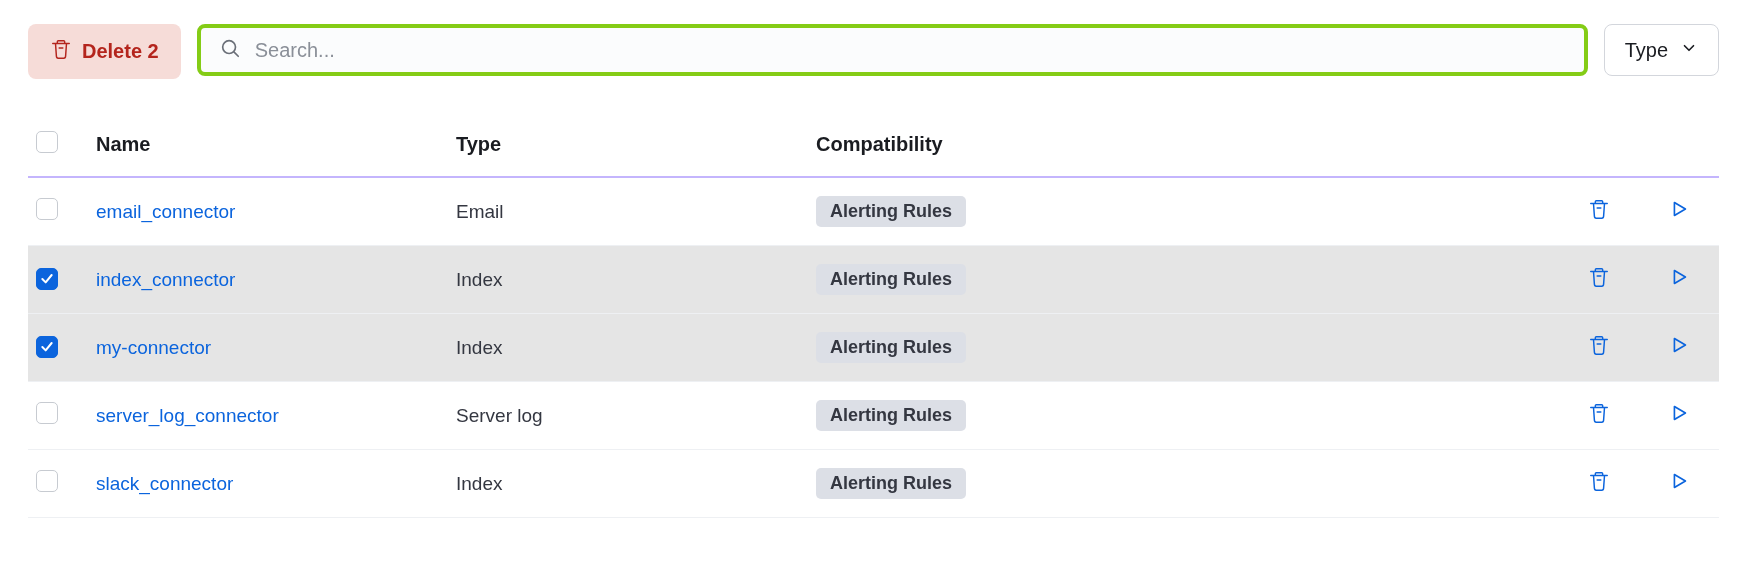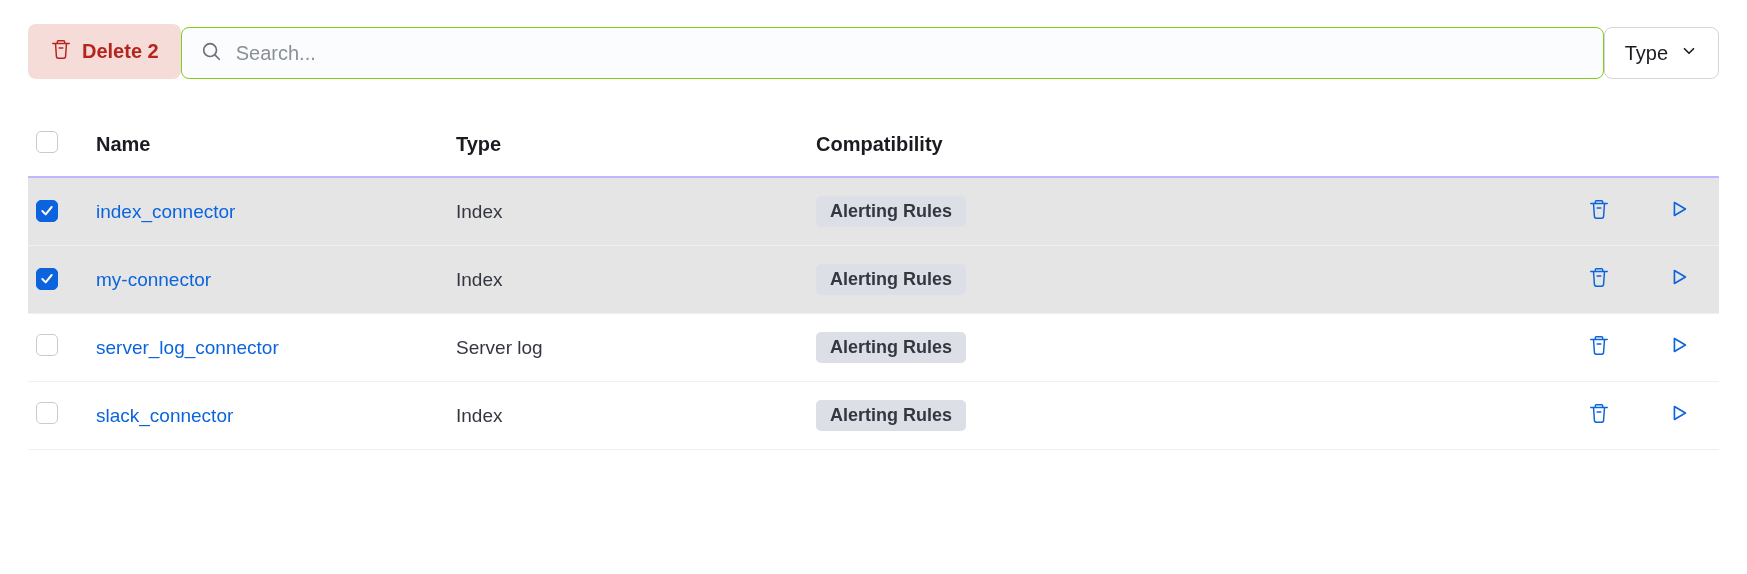--- a/index.html
+++ b/index.html
@@ -5,42 +5,43 @@
   * { box-sizing: border-box; margin: 0; padding: 0; }
   body {
     font-family: -apple-system, BlinkMacSystemFont, "Segoe UI", Helvetica, Arial, sans-serif;
     background: #fff;
     padding: 24px 28px;
     color: #1a1c21;
     font-size: 19px;
   }
   .toolbar {
     display: flex;
-    align-items: flex-end;
+    align-items: flex-start;
+    gap: 16px;
     margin-bottom: 40px;
   }
   .delete-btn {
     display: inline-flex;
     align-items: center;
     gap: 10px;
     background: #f6dcd8;
     color: #b4251d;
     border: none;
     border-radius: 8px;
     padding: 14px 22px;
     font-size: 20px;
     font-weight: 600;
     cursor: pointer;
   }
   .delete-btn svg { width: 22px; height: 22px; }
   .search-wrap {
     flex: 1;
     display: flex;
     align-items: center;
-    border: 1px solid #84cc16;
+    border: 4px solid #84cc16;
     border-radius: 8px;
     padding: 0 18px;
     height: 52px;
     background: #fbfcfd;
   }
   .search-wrap svg { width: 22px; height: 22px; color: #6a6f78; flex-shrink:0;}
   .search-input {
     border: none;
     outline: none;
     background: transparent;
@@ -182,20 +183,36 @@
         <span class="checkbox"></span>
       </th>
       <th class="col-name">Name</th>
       <th class="col-type">Type</th>
       <th class="col-compat">Compatibility</th>
       <th class="col-actions"></th>
       <th class="col-actions"></th>
     </tr>
   </thead>
   <tbody id="tbody">
+      <tr>
+        <td><span class="checkbox"></span></td>
+        <td><a class="link">email_connector</a></td>
+        <td><span class="type-text">Email</span></td>
+        <td><span class="badge">Alerting Rules</span></td>
+        <td class="col-actions"><span class="icon-btn">
+            <span><svg viewBox="0 0 24 24">
+                <use href="#i-trash"></use>
+              </svg></span>
+          </span></td>
+        <td class="col-actions"><span class="icon-btn">
+            <span><svg viewBox="0 0 24 24">
+                <use href="#i-play"></use>
+              </svg></span>
+          </span></td>
+      </tr>
       <tr class="selected">
         <td><span class="checkbox checked">
             <svg viewBox="0 0 24 24">
               <use href="#i-check"></use>
             </svg>
           </span></td>
         <td><a class="link">index_connector</a></td>
         <td><span class="type-text">Index</span></td>
         <td><span class="badge">Alerting Rules</span></td>
         <td class="col-actions"><span class="icon-btn">

